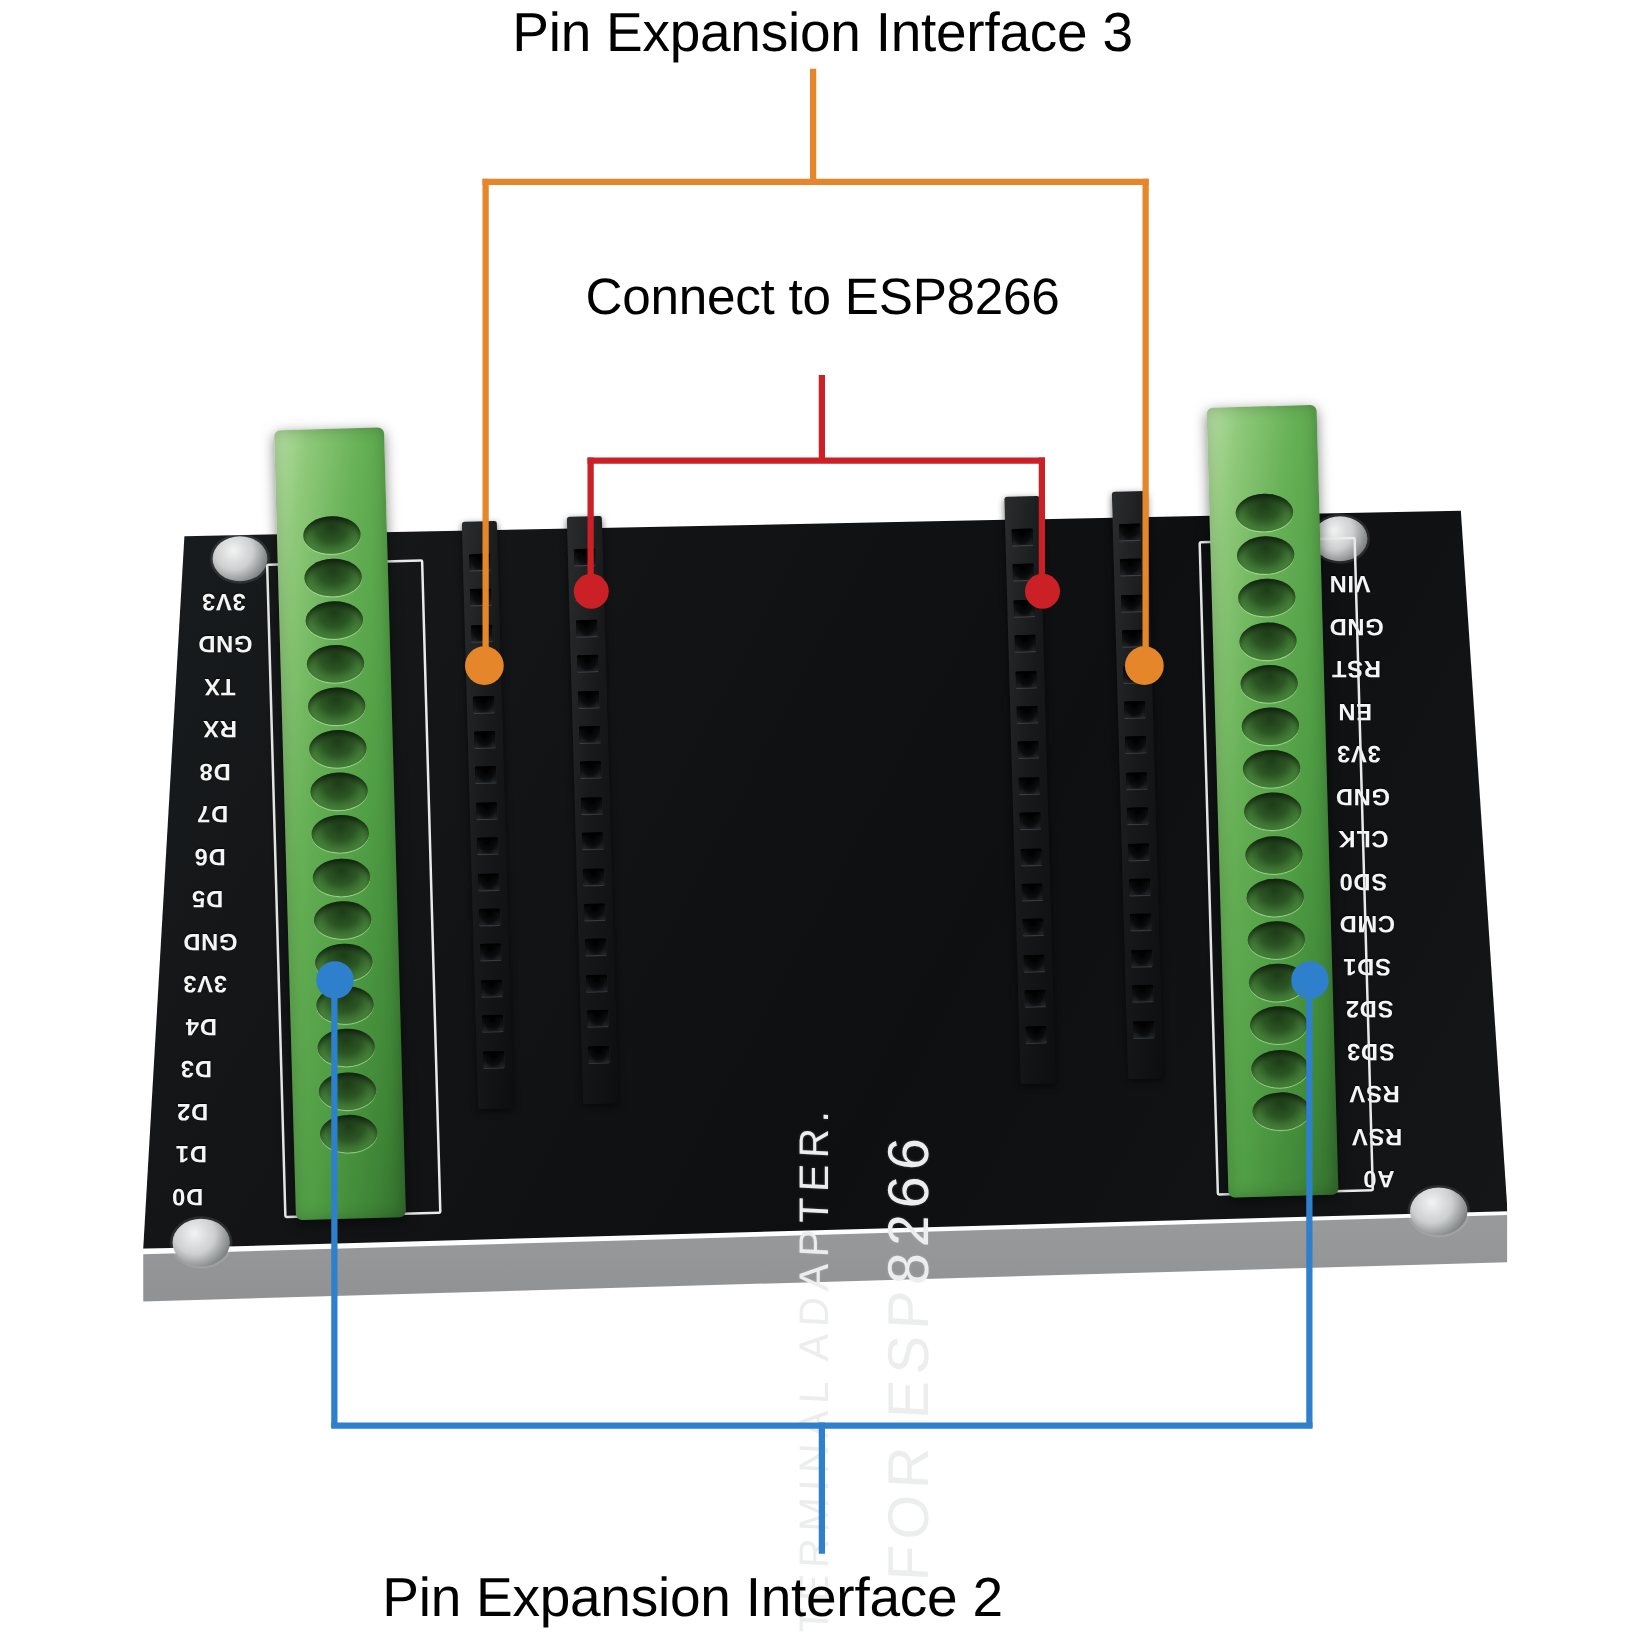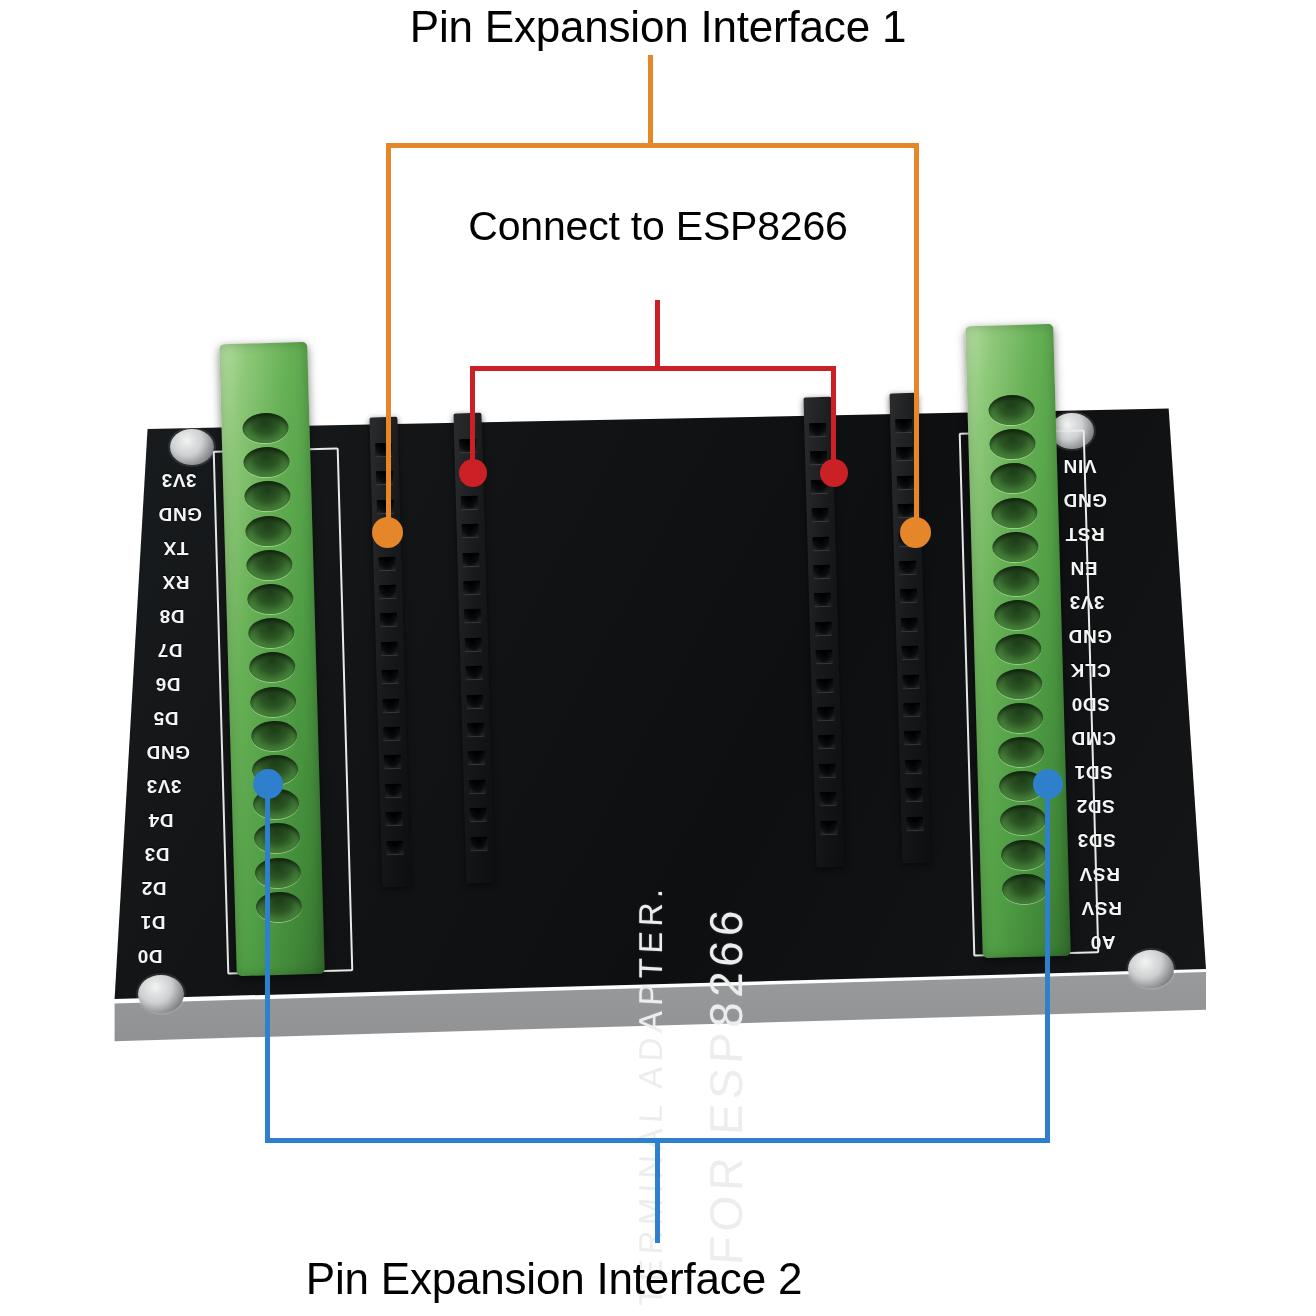--- a/index.html
+++ b/index.html
@@ -30,21 +30,21 @@
     text-align: center;
     line-height: 1.13;
     letter-spacing: -0.2px;
   }
   #anno-top-title {
     left: 0; top: 2px;
     width: 1316px;
     font-size: 44px;
   }
   #anno-mid-title {
-    left: 0; top: 201px;
+    left: 0; top: 212px;
     width: 1316px;
     font-size: 41px;
     line-height: 1.22;
   }
   #anno-bottom-title {
     left: 0; top: 1254px;
     width: 1108px;
     font-size: 44px;
   }
 
@@ -385,19 +385,19 @@
 
   <div class="grp-blue">
     <div class="ln ln-v" style="left:265px; top:786px;  height:356px;"></div>
     <div class="ln ln-v" style="left:1045px;top:786px;  height:356px;"></div>
     <div class="ln ln-h" style="left:265px; top:1138px; width:785px;"></div>
     <div class="ln ln-v" style="left:655px; top:1138px; height:105px;"></div>
     <div class="dot" style="left:253px; top:769px; width:30px; height:30px; background:#2E80CC;"></div>
     <div class="dot" style="left:1033px;top:769px; width:30px; height:30px; background:#2E80CC;"></div>
   </div>
 
-  <div class="anno-text" id="anno-top-title">Pin Expansion Interface 1</div>
+  <div class="anno-text" id="anno-top-title">Pin Expansion Interface 3</div>
 
   <div class="anno-text" id="anno-mid-title"><span>Connect to ESP8266</span><br></div>
 
   <div class="anno-text" id="anno-bottom-title">Pin Expansion Interface 2</div>
 
 </div>
 
 </body></html>

